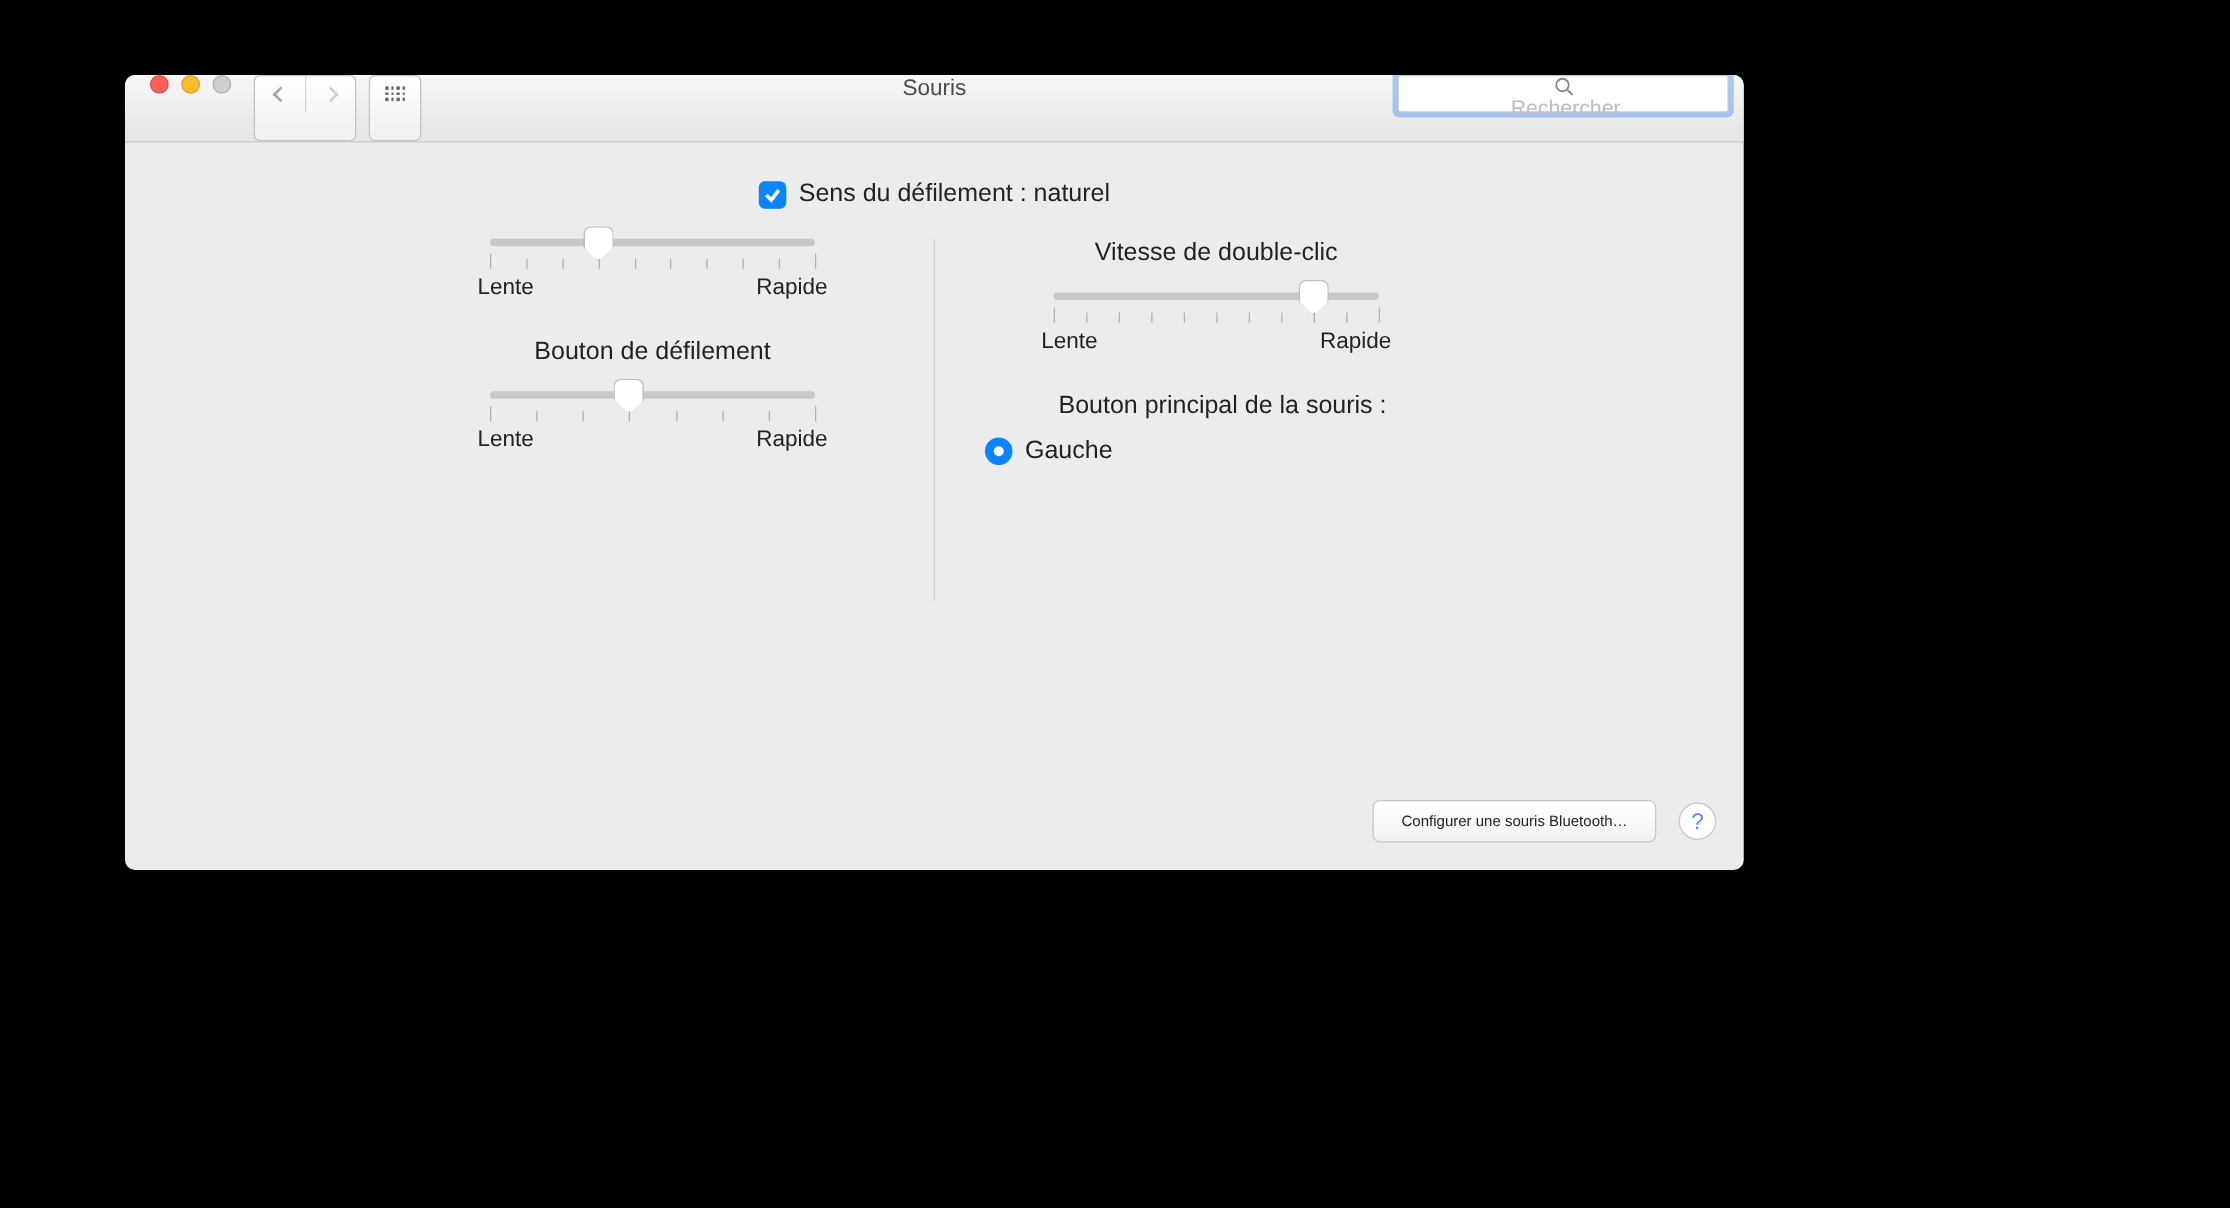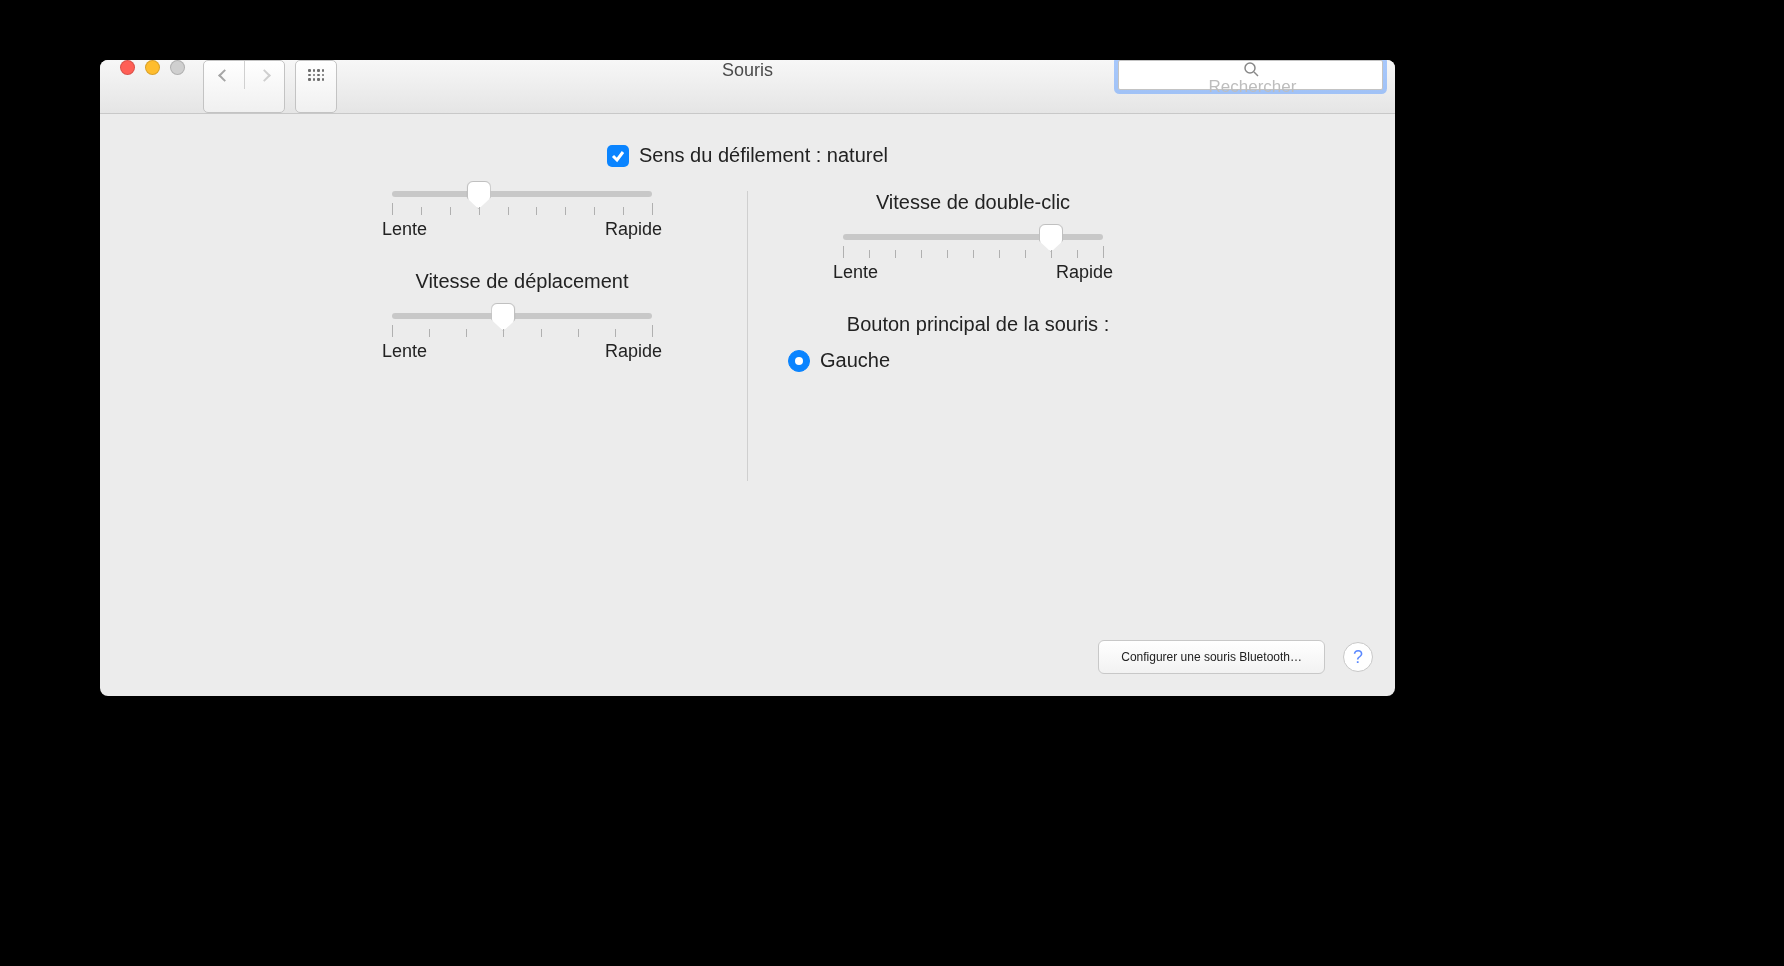--- a/index.html
+++ b/index.html
@@ -185,21 +185,21 @@
               <span style="left: 77.7778%;"></span>
               <span style="left: 88.8889%;"></span>
               <span class="big" style="left: 100%;"></span>
             </div>
           <div class="slider-labels">
             <span>Lente</span>
             <span>Rapide</span>
           </div>
         </div>
         <div class="slider-block">
-          <div class="slider-title">Vitesse de déplacement</div>
+          <div class="slider-title">Bouton de défilement</div>
           <div class="slider" id="slider-scrolling">
             <div class="thumb" style="left: 42.8571%;"></div>
           </div>
           <div class="ticks" id="ticks-scrolling">
               <span class="big" style="left: 0%;"></span>
               <span style="left: 14.2857%;"></span>
               <span style="left: 28.5714%;"></span>
               <span style="left: 42.8571%;"></span>
               <span style="left: 57.1429%;"></span>
               <span style="left: 71.4286%;"></span>

